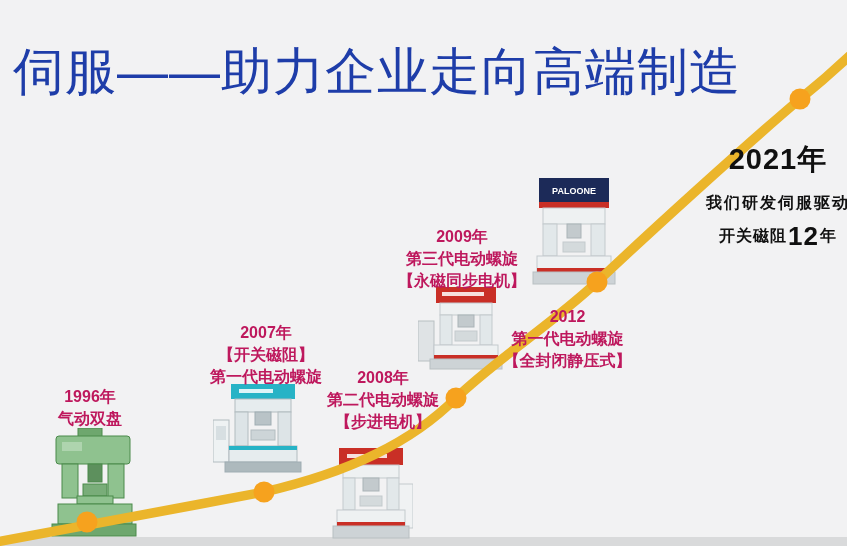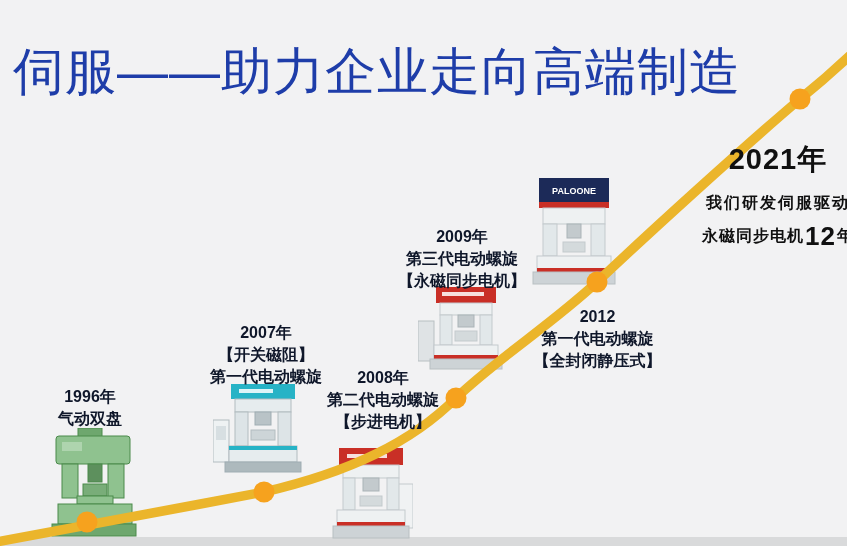--- a/index.html
+++ b/index.html
@@ -8,21 +8,21 @@
     background:#f2f2f3;
     font-family:"Liberation Sans","DejaVu Sans",sans-serif;
   }
   .ground-strip{position:absolute;left:0;bottom:0;width:100%;height:9px;background:#d9dadb;z-index:0;}
   .page-title{
     position:absolute;left:13px;top:38px;margin:0;z-index:4;
     font-size:51px;font-weight:400;letter-spacing:1px;color:#1e3da9;white-space:nowrap;
   }
   .machine{position:absolute;z-index:1;}
   .curve-layer{position:absolute;left:0;top:0;z-index:2;pointer-events:none;}
-  .ms{position:absolute;text-align:center;color:#0f172a;z-index:3;}
+  .ms{position:absolute;text-align:center;color:#be185d;z-index:3;}
   .ms-year{font-size:16px;font-weight:700;line-height:22px;}
   .ms-line{font-size:16px;font-weight:700;line-height:22px;}
   .finale{position:absolute;text-align:center;color:#101010;z-index:3;}
   .finale-year{font-size:29px;font-weight:700;margin-bottom:13px;letter-spacing:1px;}
   .finale-line1{font-size:16px;font-weight:700;letter-spacing:2px;margin-bottom:7px;}
   .finale-line2{font-size:16px;font-weight:700;letter-spacing:1px;}
   .finale-line2 .big{font-size:26px;font-weight:700;vertical-align:-4px;padding:0 1px;}
 </style>
 </head>
 <body>
@@ -133,27 +133,27 @@
     <div class="ms-line">第二代电动螺旋</div>
     <div class="ms-line">【步进电机】</div>
   </div>
 
   <div class="ms" style="left:377px;top:226px;width:170px">
     <div class="ms-year">2009年</div>
     <div class="ms-line">第三代电动螺旋</div>
     <div class="ms-line">【永磁同步电机】</div>
   </div>
 
-  <div class="ms" style="left:510px;top:306px;width:175px">
+  <div class="ms" style="left:480px;top:306px;width:175px">
     <div class="ms-year">2012</div>
     <div class="ms-line">第一代电动螺旋</div>
     <div class="ms-line">【全封闭静压式】</div>
   </div>
 
   <div class="finale" style="left:660px;top:140px;width:236px">
     <div class="finale-year">2021年</div>
     <div class="finale-line1">我们研发伺服驱动</div>
     <div class="finale-line2">
-      <span>永磁同步电机</span><span class="big">12</span><span>年</span>
+      <span>开关磁阻</span><span class="big">12</span><span>年</span>
     </div>
   </div>
 
 </div>
 
 </body></html>

